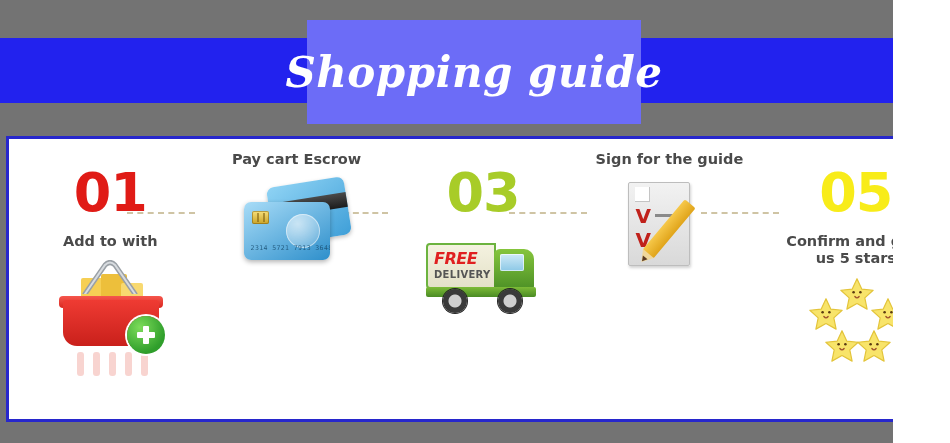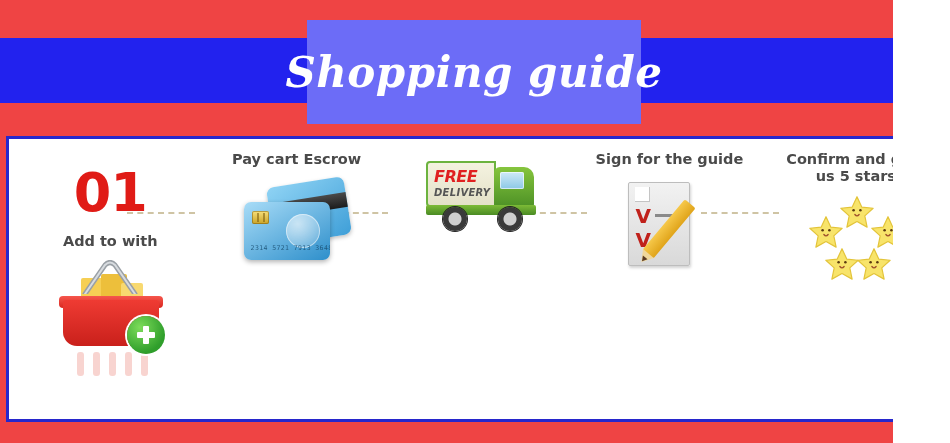--- a/index.html
+++ b/index.html
@@ -7,21 +7,21 @@
     padding: 0;
     background: #ffffff;
   }
   body {
     font-family: "Liberation Sans", sans-serif;
   }
   .page {
     position: relative;
     width: 893px;
     height: 443px;
-    background: #ef4444;
+    background: #737373;
     overflow: hidden;
   }
 
   
   .header {
     position: absolute;
     left: 0;
     top: 0;
     width: 950px;
     height: 130px;
@@ -217,21 +217,21 @@
   }
   .truck-free {
     position:absolute; left:6px; top:6px; right:4px;
     font-family:"DejaVu Sans","Liberation Sans",sans-serif;
     font-weight:bold; font-style:italic; font-size:16px; color:#e02020;
     line-height:16px; letter-spacing:-.5px;
   }
   .truck-delivery {
     position:absolute; left:6px; top:24px; right:4px;
     font-family:"DejaVu Sans","Liberation Sans",sans-serif;
-    font-weight:bold; font-style:italic; font-size:10px; color:#555555;
+    font-weight:bold; font-size:10px; color:#555555;
     letter-spacing:.3px;
   }
   .truck-cab {
     position:absolute; left:68px; top:10px; width:40px; height:40px;
     background:linear-gradient(#86c53d,#4d9126);
     border-radius:6px 10px 3px 3px;
   }
   .truck-window {
     position:absolute; left:74px; top:15px; width:24px; height:17px;
     background:linear-gradient(#cfeaf7,#8cc8e6);
@@ -358,20 +358,21 @@
             <div class="card-front">
               <div class="chip"></div>
               <div class="globe"></div>
               <div class="card-digits">2314 5721 7913 3648</div>
             </div>
           </div>
         </div>
       </div>
 
       <div class="step">
+        <div class="step-num" style="color:#a8cc28">03</div>
         <div class="step-icon">
           <div class="truck">
             <div class="truck-box">
               <div class="truck-free">FREE</div>
               <div class="truck-delivery">DELIVERY</div>
             </div>
             <div class="truck-cab"></div>
             <div class="truck-window"></div>
             <div class="truck-chassis"></div>
             <div class="wheel wheel-rear"></div>
@@ -392,20 +393,21 @@
             <div class="doc-line doc-line1"></div>
             <div class="pencil">
               <div class="pencil-tip"></div>
               <div class="pencil-lead"></div>
             </div>
           </div>
         </div>
       </div>
 
       <div class="step">
+        <div class="step-num" style="color:#f8ec19">05</div>
         <div class="step-label">Confirm and give
 us 5 stars</div>
         <div class="step-icon">
           <div class="stars">
             <div class="star s-top">
               <svg viewBox="0 0 40 40">
                   <g>
                 <path d="M20 2 L25.6 14.2 L39 15.6 L29.2 24.6 L31.9 37.8 L20 31.2 L8.1 37.8 L10.8 24.6 L1 15.6 L14.4 14.2 Z" fill="#f8e46a" stroke="#e3c43a" stroke-width="1.4" stroke-linejoin="round"></path>
                 <circle cx="16" cy="18" r="1.5" fill="#5a3a10"></circle>
                 <circle cx="24" cy="18" r="1.5" fill="#5a3a10"></circle>

